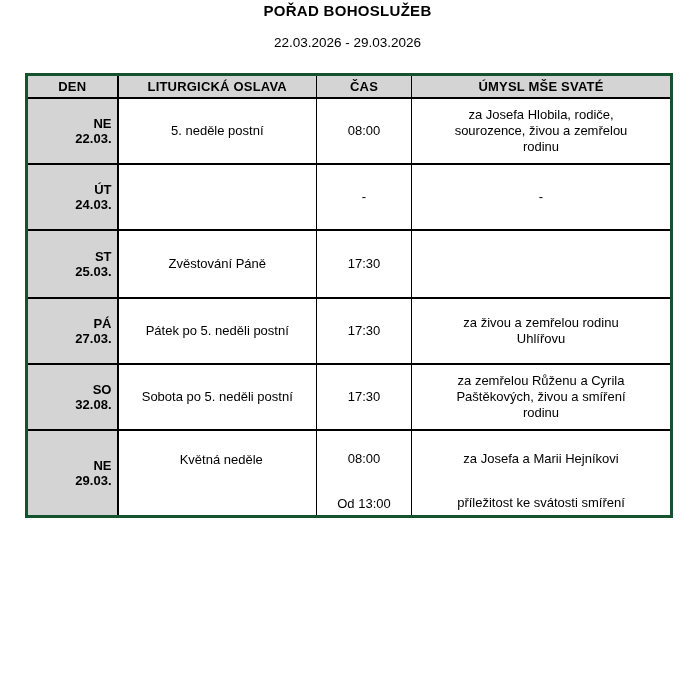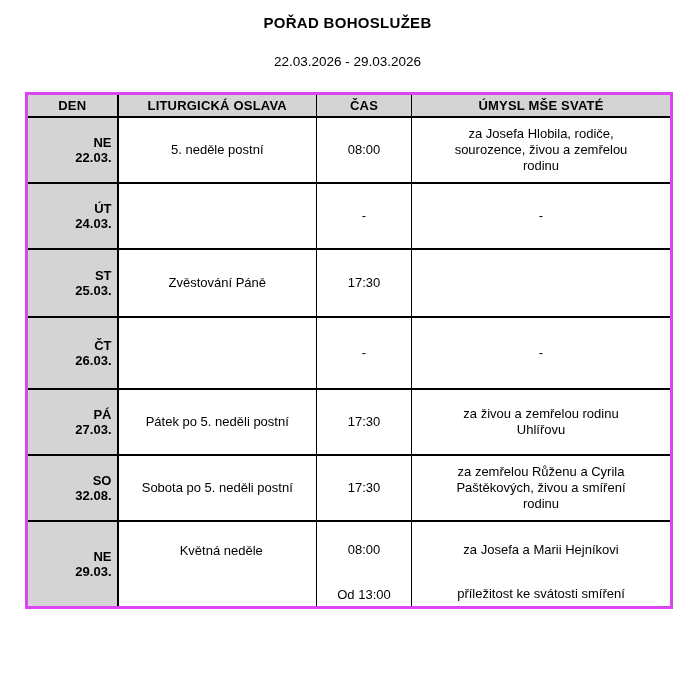--- a/index.html
+++ b/index.html
@@ -10,39 +10,38 @@
     color: #000000;
   }
   .page {
     width: 695px;
     height: 700px;
     background: #ffffff;
     overflow: hidden;
   }
   .titles {
     text-align: center;
-    padding-top: 12px;
   }
   .title-line {
     font-size: 15px;
     font-weight: bold;
     line-height: 21px;
     letter-spacing: 0.3px;
   }
   .date-line {
     font-size: 13.5px;
     line-height: 20px;
-    margin-top: 19px;
+    margin-top: 12px;
   }
   table.schedule {
     border-collapse: collapse;
     table-layout: fixed;
     width: 645px;
     margin: 20px 12px 0 25px;
-    border: 3px solid #d946ef;
+    border: 3px solid #14532d;
   }
   col.c-den { width: 91px; }
   col.c-cel { width: 199px; }
   col.c-tim { width: 95px; }
   col.c-umy { width: 260px; }
   th, td {
     border: 1px solid #000000;
     border-top-width: 2px;
     border-bottom-width: 2px;
     padding: 0;
@@ -155,33 +154,20 @@
           <div class="denwrap">
             <span>ST</span>
             <span>25.03.</span>
           </div>
         </td>
         <td class="cel">Zvěstování Páně</td>
         <td class="tim">17:30</td>
         <td class="umy"></td>
       </tr>
 
-      <tr class="r4">
-        <td class="den">
-          <div class="denwrap">
-            <span>ČT</span>
-            <span>26.03.</span>
-          </div>
-        </td>
-        <td class="cel"></td>
-        <td class="tim">-</td>
-        <td class="umy">
-          <div>-</div>
-        </td>
-      </tr>
 
       <tr class="r5">
         <td class="den">
           <div class="denwrap">
             <span>PÁ</span>
             <span>27.03.</span>
           </div>
         </td>
         <td class="cel">Pátek po 5. neděli postní</td>
         <td class="tim">17:30</td>

